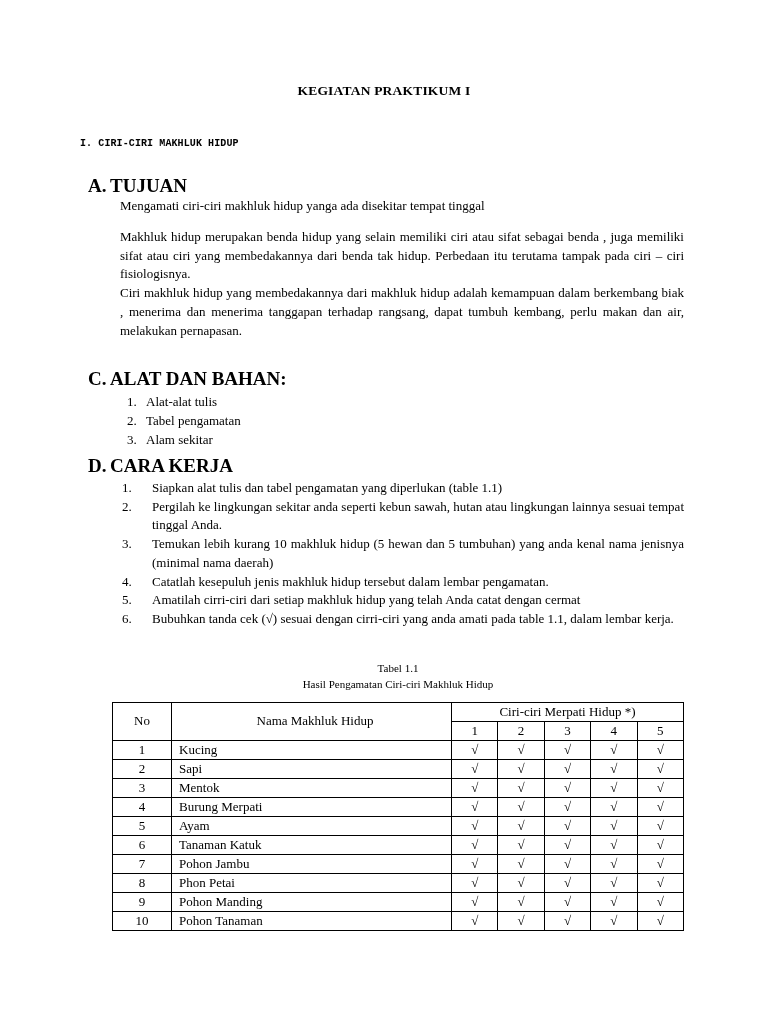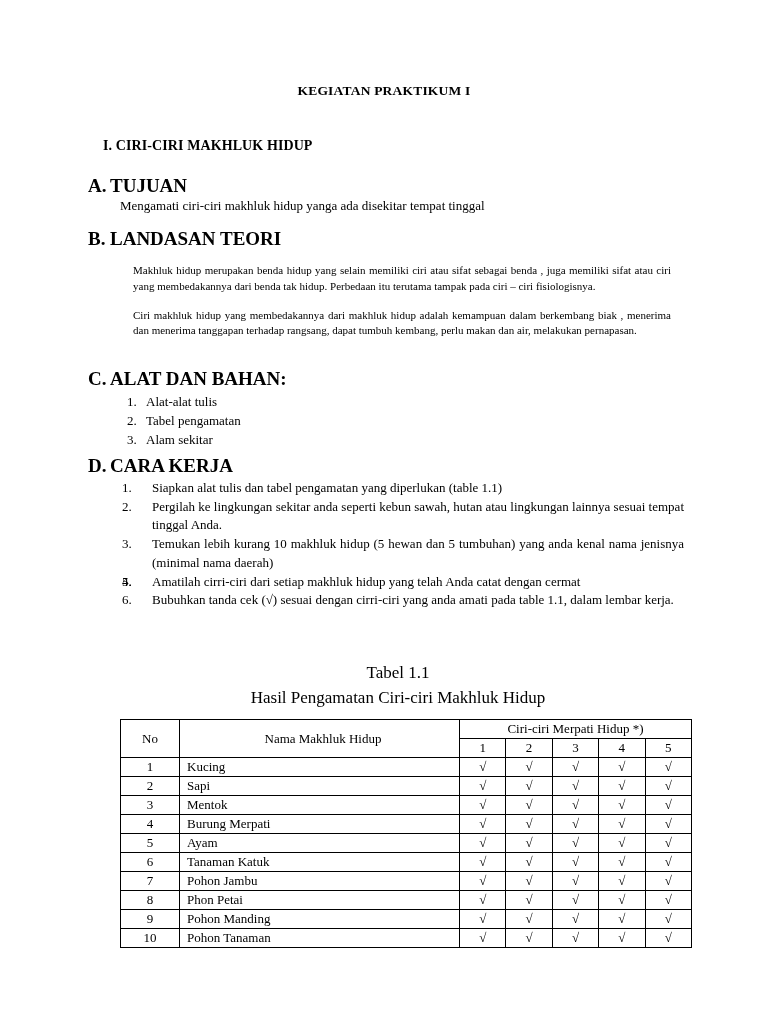--- a/index.html
+++ b/index.html
@@ -32,24 +32,25 @@
     text-align: center;
     font-size: 13.5px;
     font-weight: bold;
     letter-spacing: 0.2px;
   }
 
   
   .roman-heading {
     position: absolute;
     top: 138px;
-    left: 103px;
-    font-size: 14px;
+    left: 80px;
+    font-size: 10px;
     font-weight: bold;
     letter-spacing: 0.1px;
+    font-family: Liberation Mono, monospace;
   }
 
   
   .section {
     position: absolute;
     left: 88px;
     width: 596px;
   }
   .sec-head {
     font-size: 19px;
@@ -61,22 +62,22 @@
     width: 22px;
   }
   .sec-body {
     margin-left: 32px;
     font-size: 13px;
     line-height: 1.42;
   }
   .para {
     text-align: justify;
     text-justify: inter-word;
-    margin: 13px;
-    font-size: 11px;
+    margin: 0;
+    font-size: 13px;
     line-height: 1.44;
   }
 
   
   ol.simple-list {
     margin: 3px 0 0 0;
     padding-left: 52px;
     font-size: 13px;
     line-height: 1.45;
   }
@@ -102,28 +103,28 @@
     position: absolute;
     left: 6px;
     top: 0;
     width: 22px;
     text-align: left;
   }
 
   
   .table-caption {
     text-align: center;
-    font-size: 17px;
+    font-size: 11px;
     line-height: 1.45;
     width: 572px;
     margin-left: 24px;
   }
   table.obs {
     border-collapse: collapse;
-    margin-left: 32px;
+    margin-left: 24px;
     margin-top: 9px;
     width: 572px;
     table-layout: fixed;
     font-size: 13px;
   }
   table.obs th, table.obs td {
     border: 1px solid #000000;
     padding: 0;
     height: 18px;
     font-weight: normal;
@@ -151,23 +152,20 @@
   <div class="roman-heading">I. CIRI-CIRI MAKHLUK HIDUP</div>
 
   <div class="section" style="top:175px;">
     <div class="sec-head">
       <span class="sec-letter">A.</span><span>TUJUAN</span>
     </div>
     <div class="sec-body">Mengamati ciri-ciri makhluk hidup yanga ada disekitar tempat tinggal</div>
   </div>
 
   <div class="section" style="top:228px;">
-    <div class="sec-head">
-      <span class="sec-letter">B.</span><span>LANDASAN TEORI</span>
-    </div>
     <div class="sec-body">
       <p class="para">Makhluk hidup merupakan benda hidup yang selain memiliki ciri  atau sifat sebagai benda , juga memiliki sifat atau ciri yang membedakannya dari benda tak hidup. Perbedaan itu terutama tampak pada ciri – ciri fisiologisnya.</p>
       <p class="para">Ciri makhluk hidup yang membedakannya dari makhluk hidup adalah kemampuan dalam berkembang biak , menerima dan menerima tanggapan terhadap rangsang, dapat tumbuh kembang, perlu makan dan air, melakukan pernapasan.</p>
     </div>
   </div>
 
   <div class="section" style="top:368px;">
     <div class="sec-head">
       <span class="sec-letter">C.</span><span>ALAT DAN BAHAN:</span>
     </div>
@@ -186,21 +184,21 @@
       <div class="step">
         <span class="num">1.</span><span>Siapkan alat tulis dan tabel pengamatan yang diperlukan (table 1.1)</span>
       </div>
       <div class="step">
         <span class="num">2.</span><span>Pergilah ke lingkungan sekitar anda seperti kebun sawah, hutan atau lingkungan lainnya sesuai tempat tinggal Anda.</span>
       </div>
       <div class="step">
         <span class="num">3.</span><span>Temukan lebih kurang 10 makhluk hidup (5 hewan dan 5 tumbuhan) yang anda kenal nama jenisnya (minimal nama daerah)</span>
       </div>
       <div class="step">
-        <span class="num">4.</span>
+        <span class="num">4.</span><span>Catatlah kesepuluh jenis makhluk hidup tersebut dalam lembar pengamatan.</span>
       </div>
       <div class="step">
         <span class="num">5.</span><span>Amatilah cirri-ciri dari setiap makhluk hidup yang telah Anda catat dengan cermat</span>
       </div>
       <div class="step">
         <span class="num">6.</span><span>Bubuhkan tanda cek (√) sesuai dengan cirri-ciri yang anda amati pada table 1.1, dalam lembar kerja.</span>
       </div>
     </div>
   </div>
 

